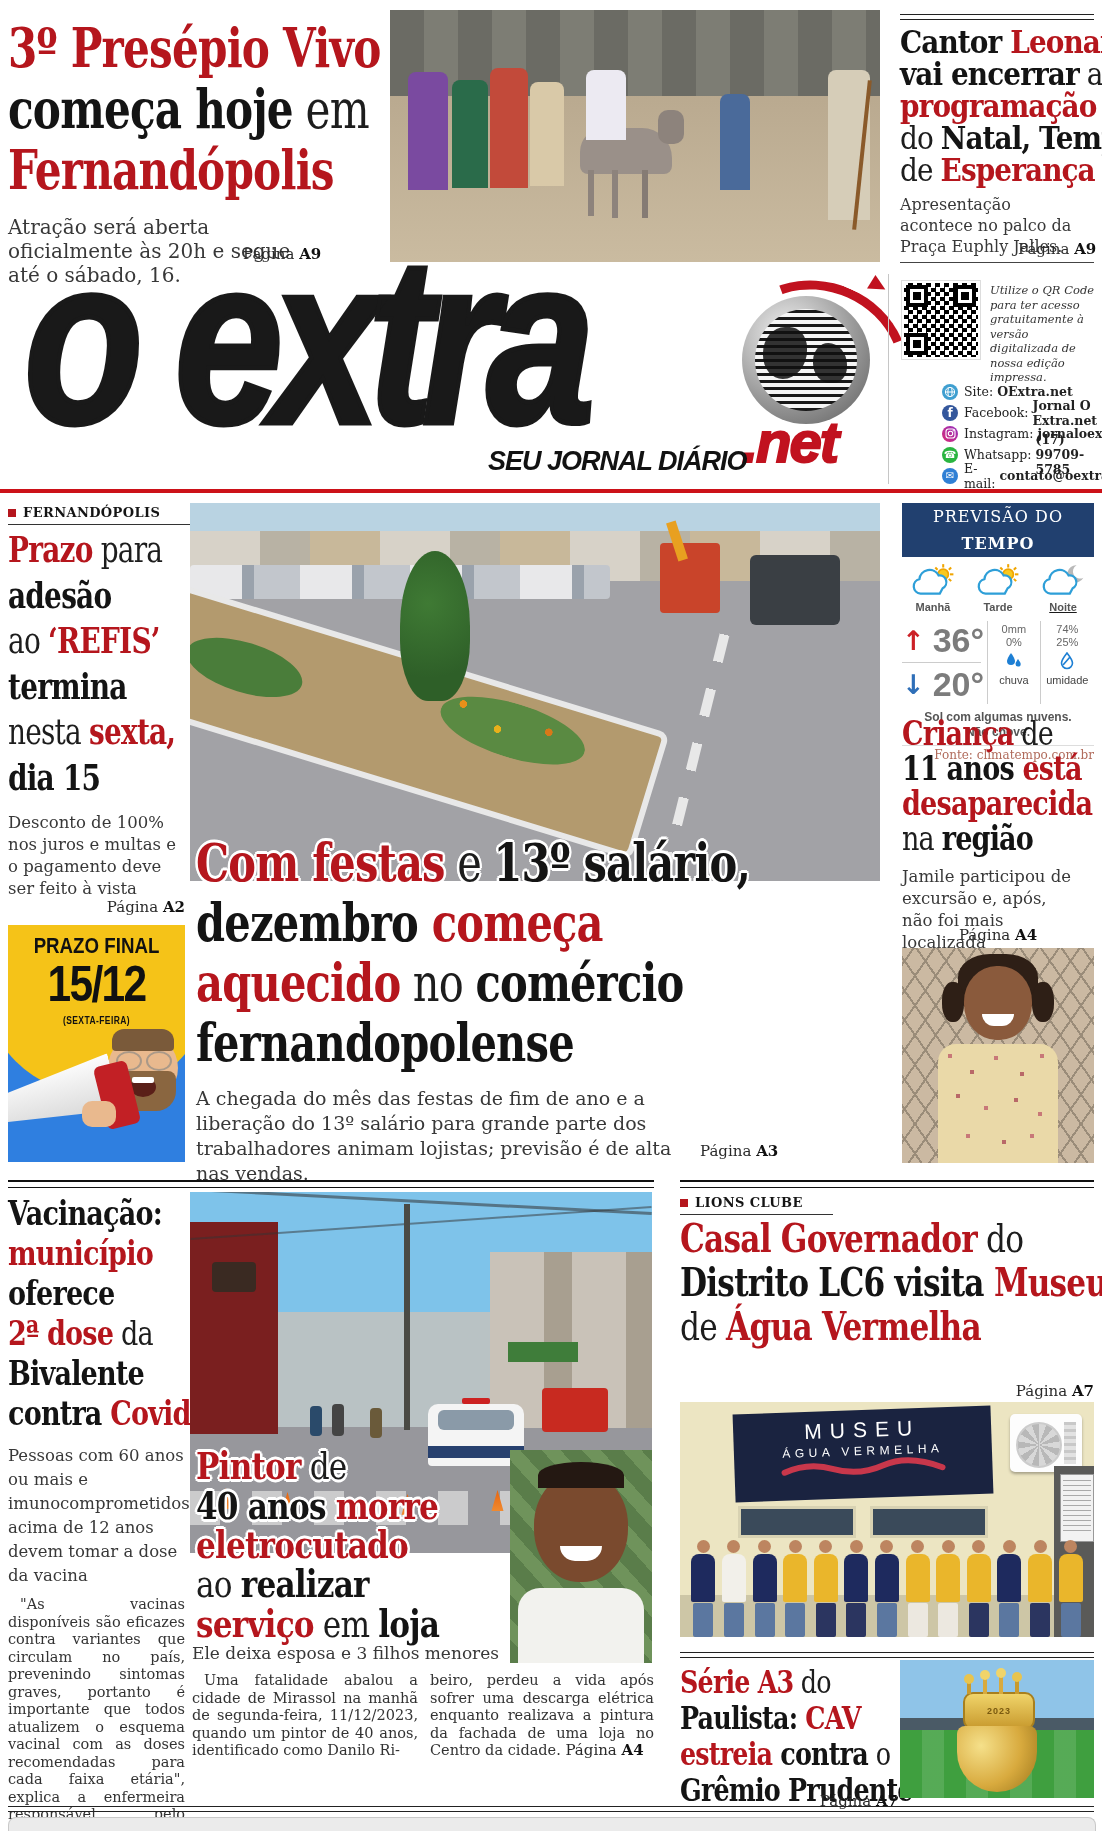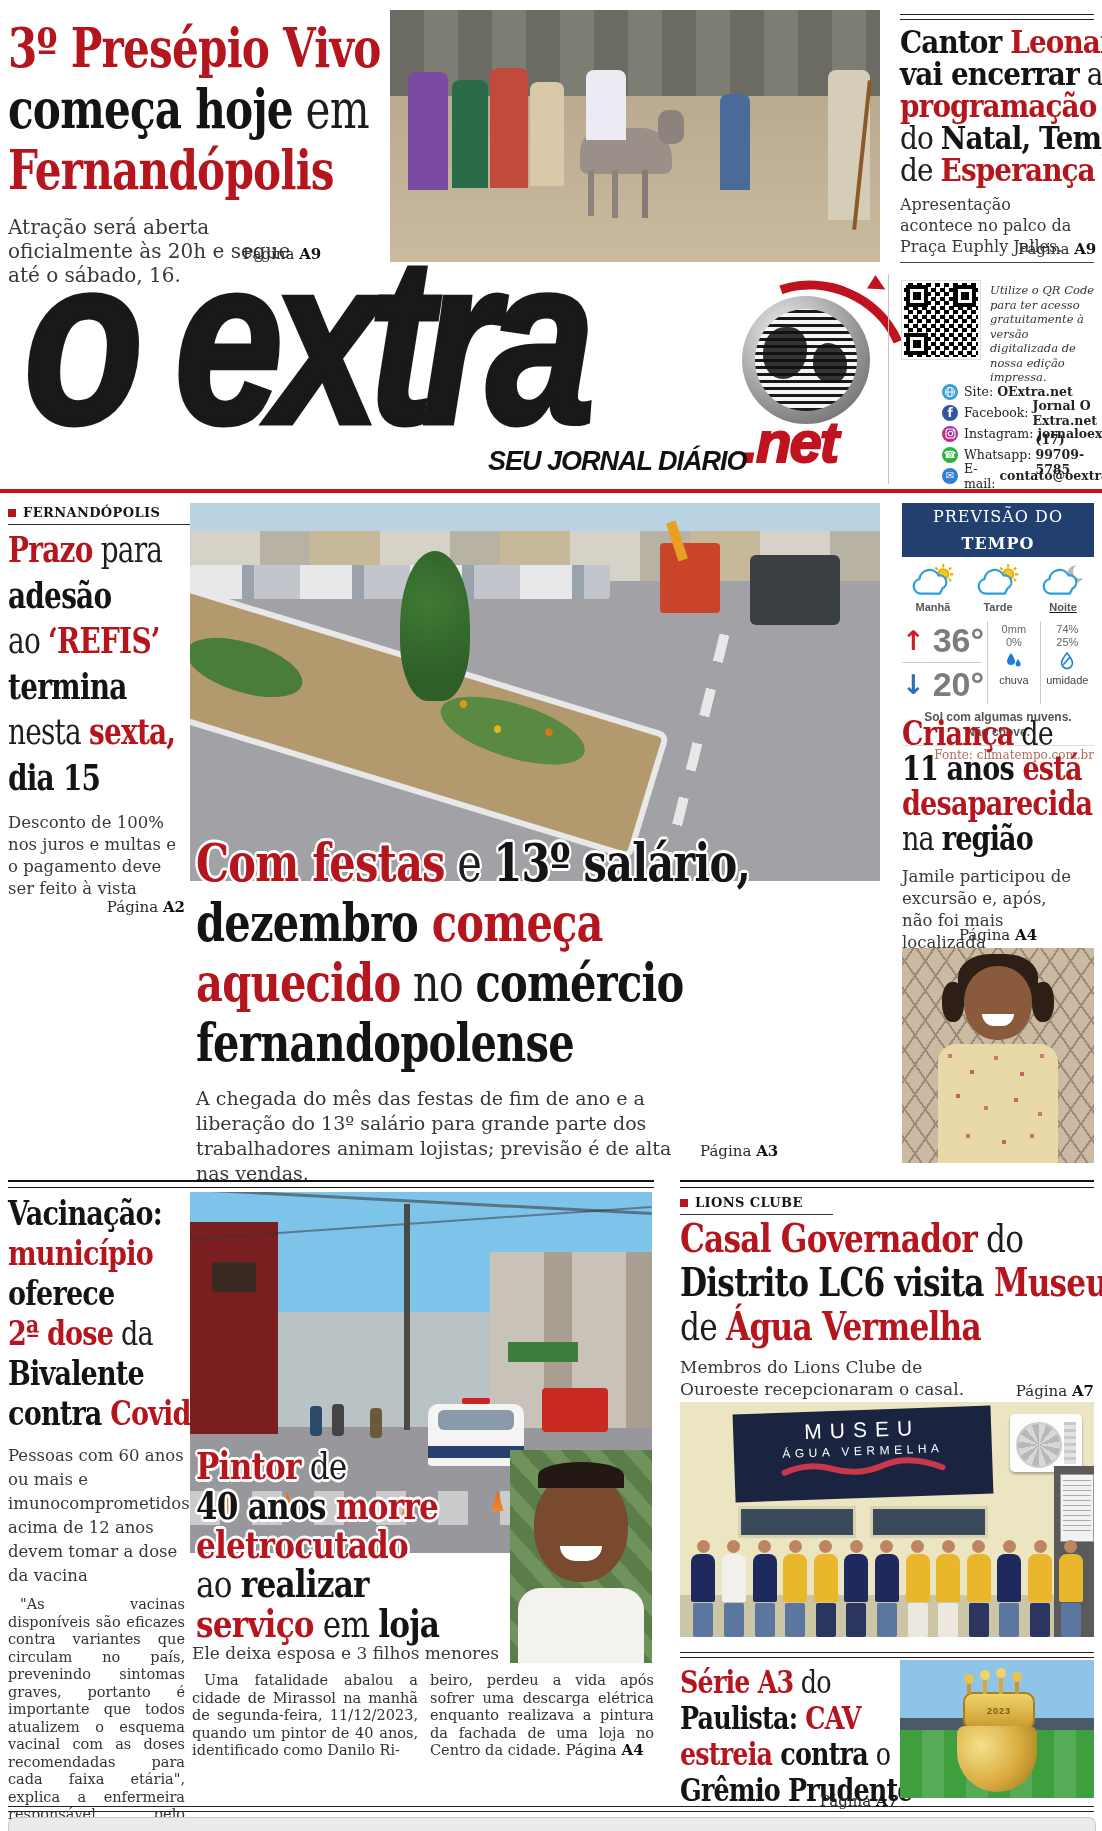--- a/index.html
+++ b/index.html
@@ -217,20 +217,37 @@
         <div class="hl-line"><span class="seg-black">termina</span></div>
         <div class="hl-line"><span class="seg-light">nesta </span><span class="seg-red">sexta,</span></div>
         <div class="hl-line"><span class="seg-black">dia 15</span></div>
       </div>
     <div class="deck" style="margin-top:12px;width:177px;font-size:16.5px;line-height:22px;">Desconto de 100% nos juros e multas e o pagamento deve ser feito à vista</div>
   </div>
   <div class="abs pref" style="left:8px;top:898px;width:177px;text-align:right;">
     <span>Página</span> <b>A2</b>
   </div>
 
+  <div class="photo prazo" style="left:8px;top:925px;width:177px;height:237px;">
+    <div class="disc"></div>
+    <div class="abs prazo-t" style="left:0;top:8px;width:177px;font-size:22px;">PRAZO FINAL</div>
+    <div class="abs prazo-t" style="left:0;top:30px;width:177px;font-size:50px;letter-spacing:-2px;">15/12</div>
+    <div class="abs prazo-t" style="left:0;top:90px;width:177px;font-size:10px;letter-spacing:.5px;">(SEXTA-FEIRA)</div>
+
+    <div class="abs" style="left:100px;top:108px;width:70px;height:70px;border-radius:50%;background:#e9b98e;"></div>
+    <div class="abs" style="left:104px;top:104px;width:62px;height:22px;border-radius:12px 12px 4px 4px;background:#7a5a3a;"></div>
+    <div class="abs" style="left:102px;top:146px;width:66px;height:40px;border-radius:8px 8px 20px 20px;background:#8a6640;"></div>
+    <div class="abs" style="left:108px;top:126px;width:22px;height:16px;border:2px solid #a98;border-radius:50%;"></div>
+    <div class="abs" style="left:138px;top:126px;width:22px;height:16px;border:2px solid #a98;border-radius:50%;"></div>
+    <div class="abs" style="left:122px;top:152px;width:26px;height:20px;border-radius:50%;background:#5a1f18;"></div>
+    <div class="abs" style="left:124px;top:152px;width:22px;height:6px;border-radius:2px;background:#fff;"></div>
+    <div class="mega"></div>
+    <div class="mega-bell"></div>
+    <div class="abs" style="left:74px;top:176px;width:34px;height:26px;border-radius:10px;background:#e9b98e;"></div>
+  </div>
 
   <div class="photo" style="left:190px;top:503px;width:690px;height:378px;background:linear-gradient(#b9d3e2 0 52px,#cfd6d4 52px 70px,#a2a2a6 70px 100%);">
     <div class="abs" style="left:0;top:28px;width:100%;height:50px;background:repeating-linear-gradient(90deg,#d7d2c8 0 70px,#b8b2a4 70px 120px,#c8b89a 120px 190px);"></div>
     <div class="abs" style="left:0;top:62px;width:420px;height:34px;background:repeating-linear-gradient(90deg,#e8e8ea 0 52px,#9aa2ac 52px 64px,#c2c6cc 64px 110px);border-radius:4px;"></div>
     <div class="abs" style="left:470px;top:40px;width:60px;height:70px;background:#c9442a;border-radius:4px;"></div>
     <div class="abs" style="left:482px;top:18px;width:10px;height:40px;background:#e8a020;transform:rotate(-18deg);"></div>
     <div class="abs" style="left:560px;top:52px;width:90px;height:70px;background:#3a3f44;border-radius:6px;"></div>
     <div class="abs" style="left:-60px;top:150px;width:520px;height:120px;background:#b39a6e;border:6px solid #e8e8e8;border-radius:10px;transform:rotate(17deg);">
       <div class="abs" style="left:40px;top:30px;width:120px;height:50px;border-radius:50%;background:#4a7d3a;"></div>
       <div class="abs" style="left:300px;top:10px;width:150px;height:54px;border-radius:50%;background:#5a8a42;background-image:radial-gradient(circle 4px at 20px 16px,#e8901a 90%,transparent),radial-gradient(circle 4px at 60px 30px,#e8b01a 90%,transparent),radial-gradient(circle 4px at 110px 18px,#d87818 90%,transparent);"></div>
@@ -419,21 +436,20 @@
 
   <div class="abs" style="left:680px;top:1192px;">
     <span class="kicker"><span class="sq"></span><span>LIONS CLUBE</span></span>
   </div>
   <div class="abs" style="left:680px;top:1216px;width:414px;">
     <div class="hl hl-lions">
         <div class="hl-line"><span class="seg-red">Casal Governador</span><span class="seg-light"> do</span></div>
         <div class="hl-line"><span class="seg-black">Distrito LC6 visita </span><span class="seg-red">Museu</span></div>
         <div class="hl-line"><span class="seg-light">de </span><span class="seg-red">Água Vermelha</span></div>
       </div>
-    <div class="deck" style="margin-top:8px;width:286px;font-size:17px;line-height:22px;">Membros do Lions Clube de Ouroeste recepcionaram o casal.</div>
   </div>
   <div class="abs pref" style="left:960px;top:1382px;width:134px;text-align:right;">
     <span>Página</span> <b>A7</b>
   </div>
   <div class="photo" style="left:680px;top:1402px;width:414px;height:235px;background:linear-gradient(#ece5c2 0 82%,#cdc6a6 82% 100%);">
     <div class="abs museum-sign" style="left:54px;top:8px;width:258px;height:80px;padding-top:8px;">
       <div style="font-size:21px;letter-spacing:8px;">MUSEU</div>
       <div style="font-size:12px;letter-spacing:4.5px;margin-top:2px;">ÁGUA VERMELHA</div>
       <svg width="170" height="18" viewBox="0 0 170 18">
           <path d="M6 12 Q 30 2 55 10 T 105 8 T 164 12" fill="none" stroke="#c8374b" stroke-width="6" stroke-linecap="round"></path>

